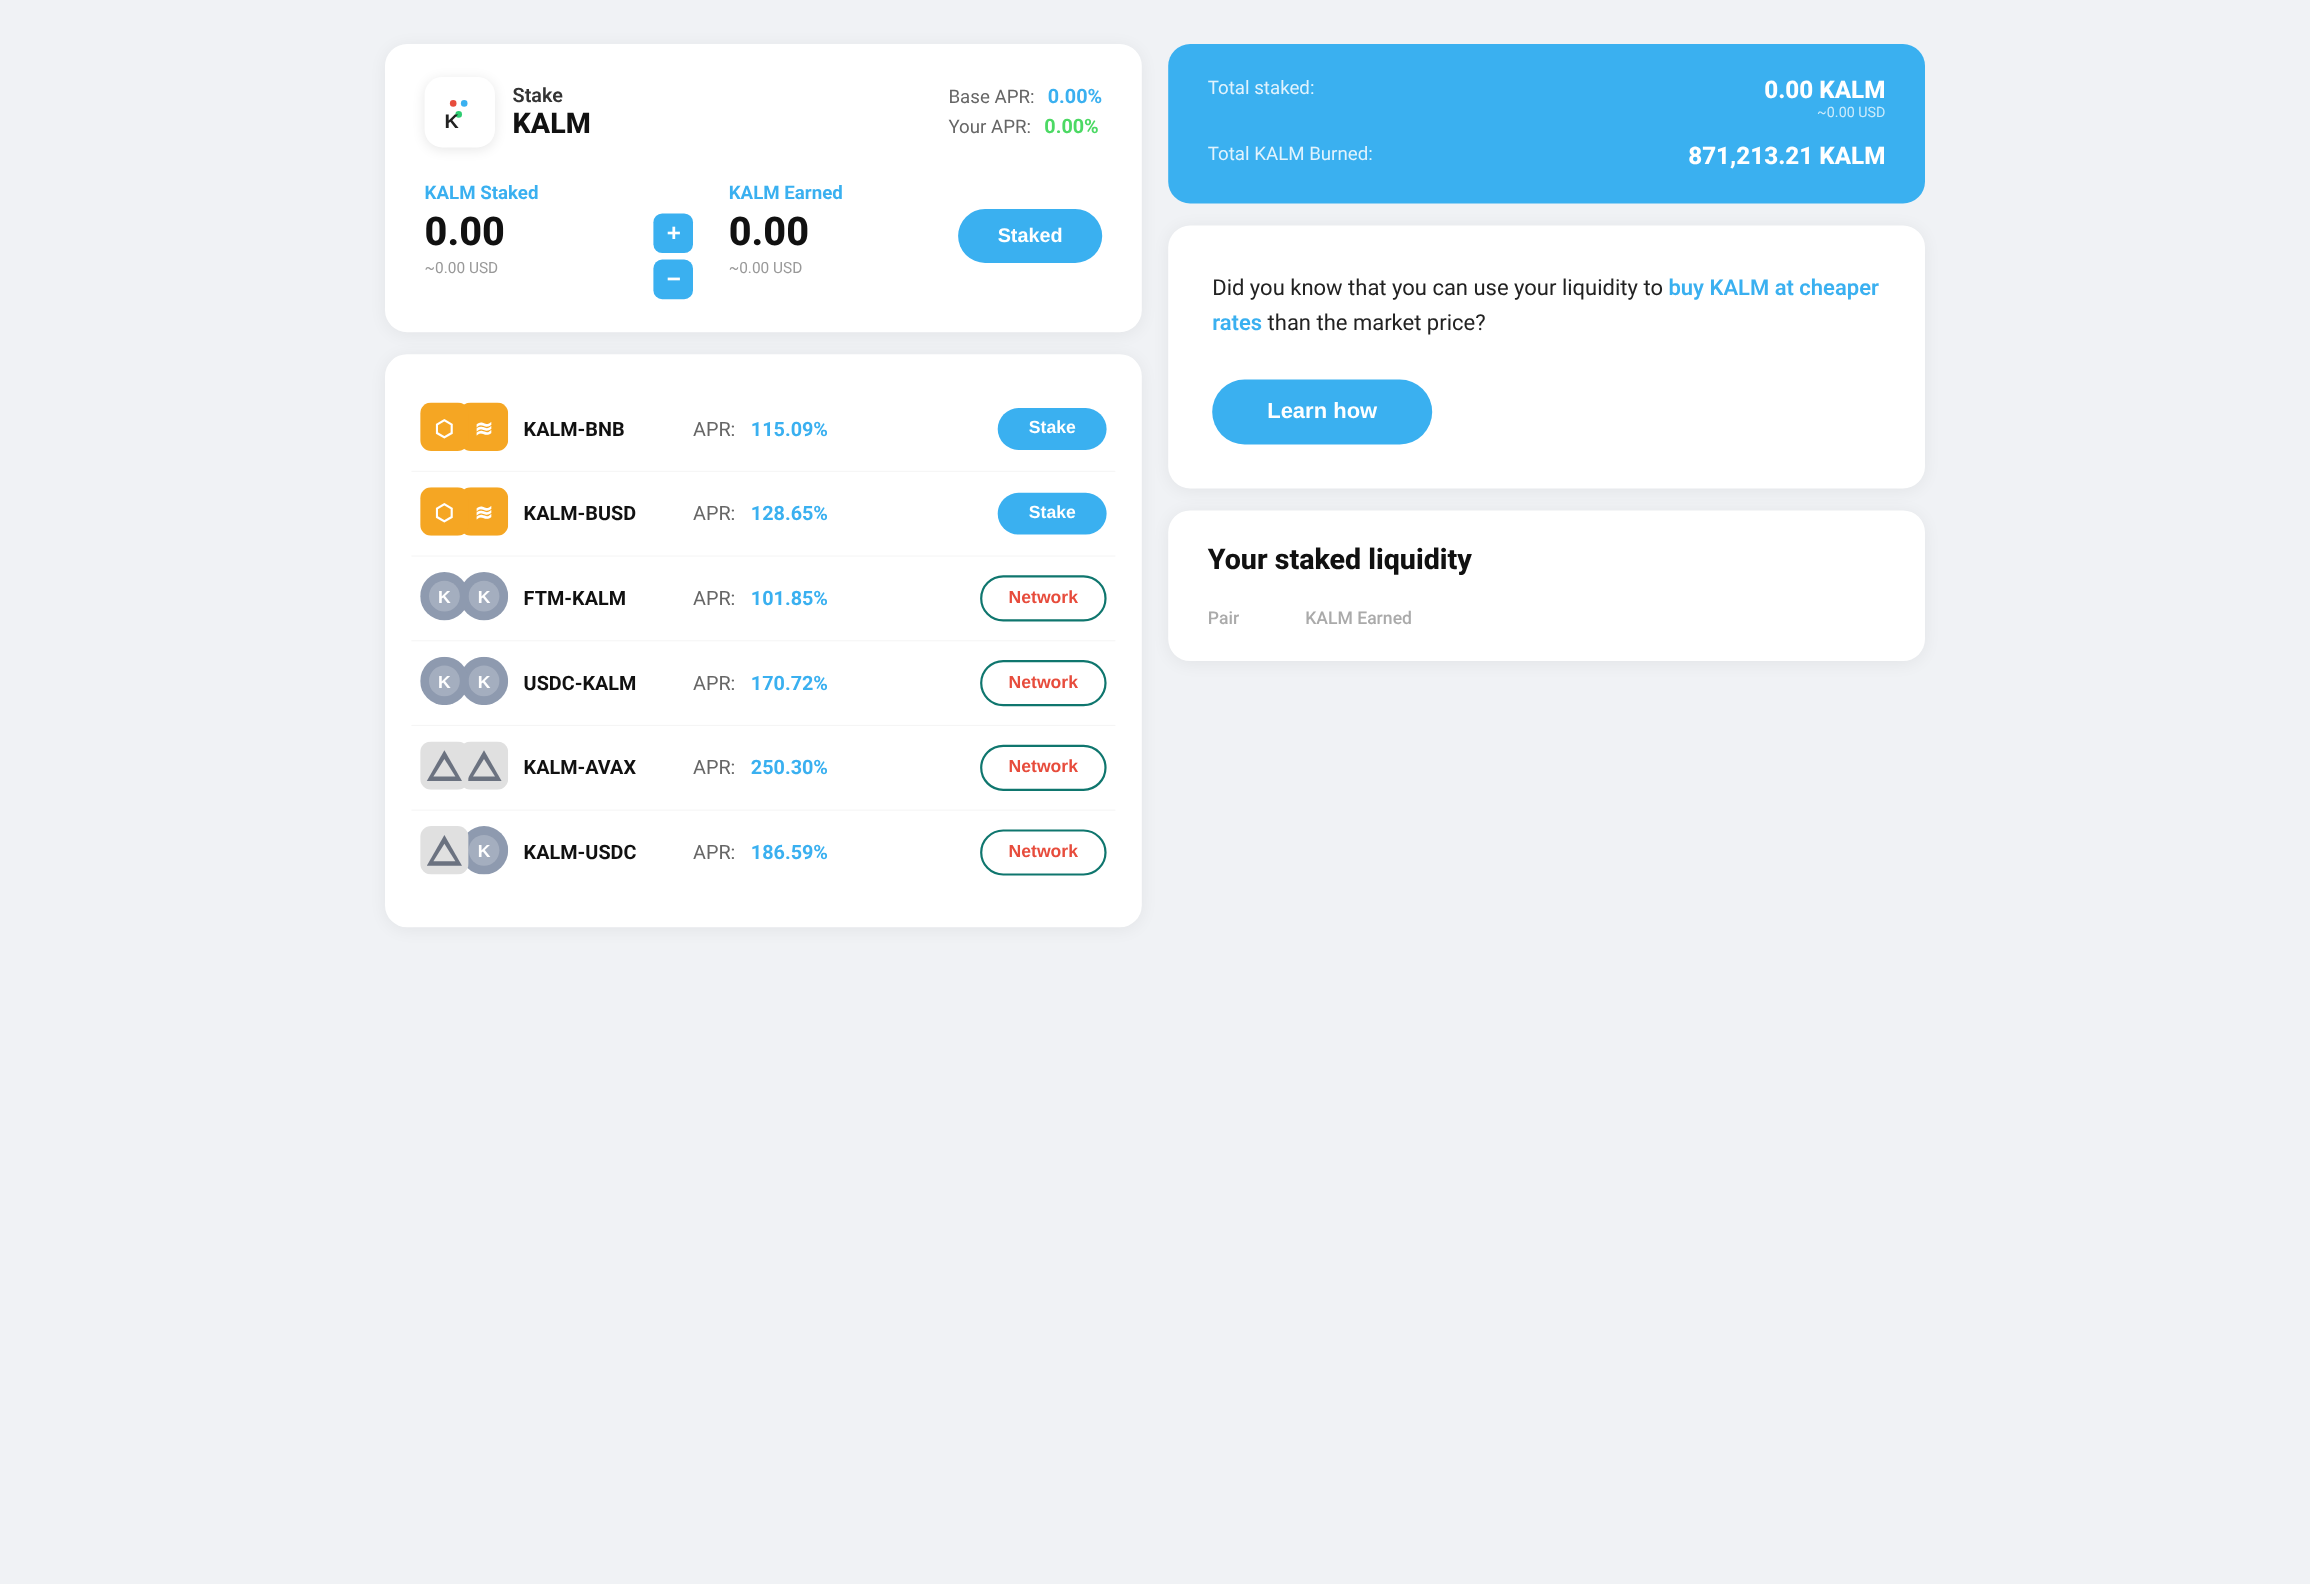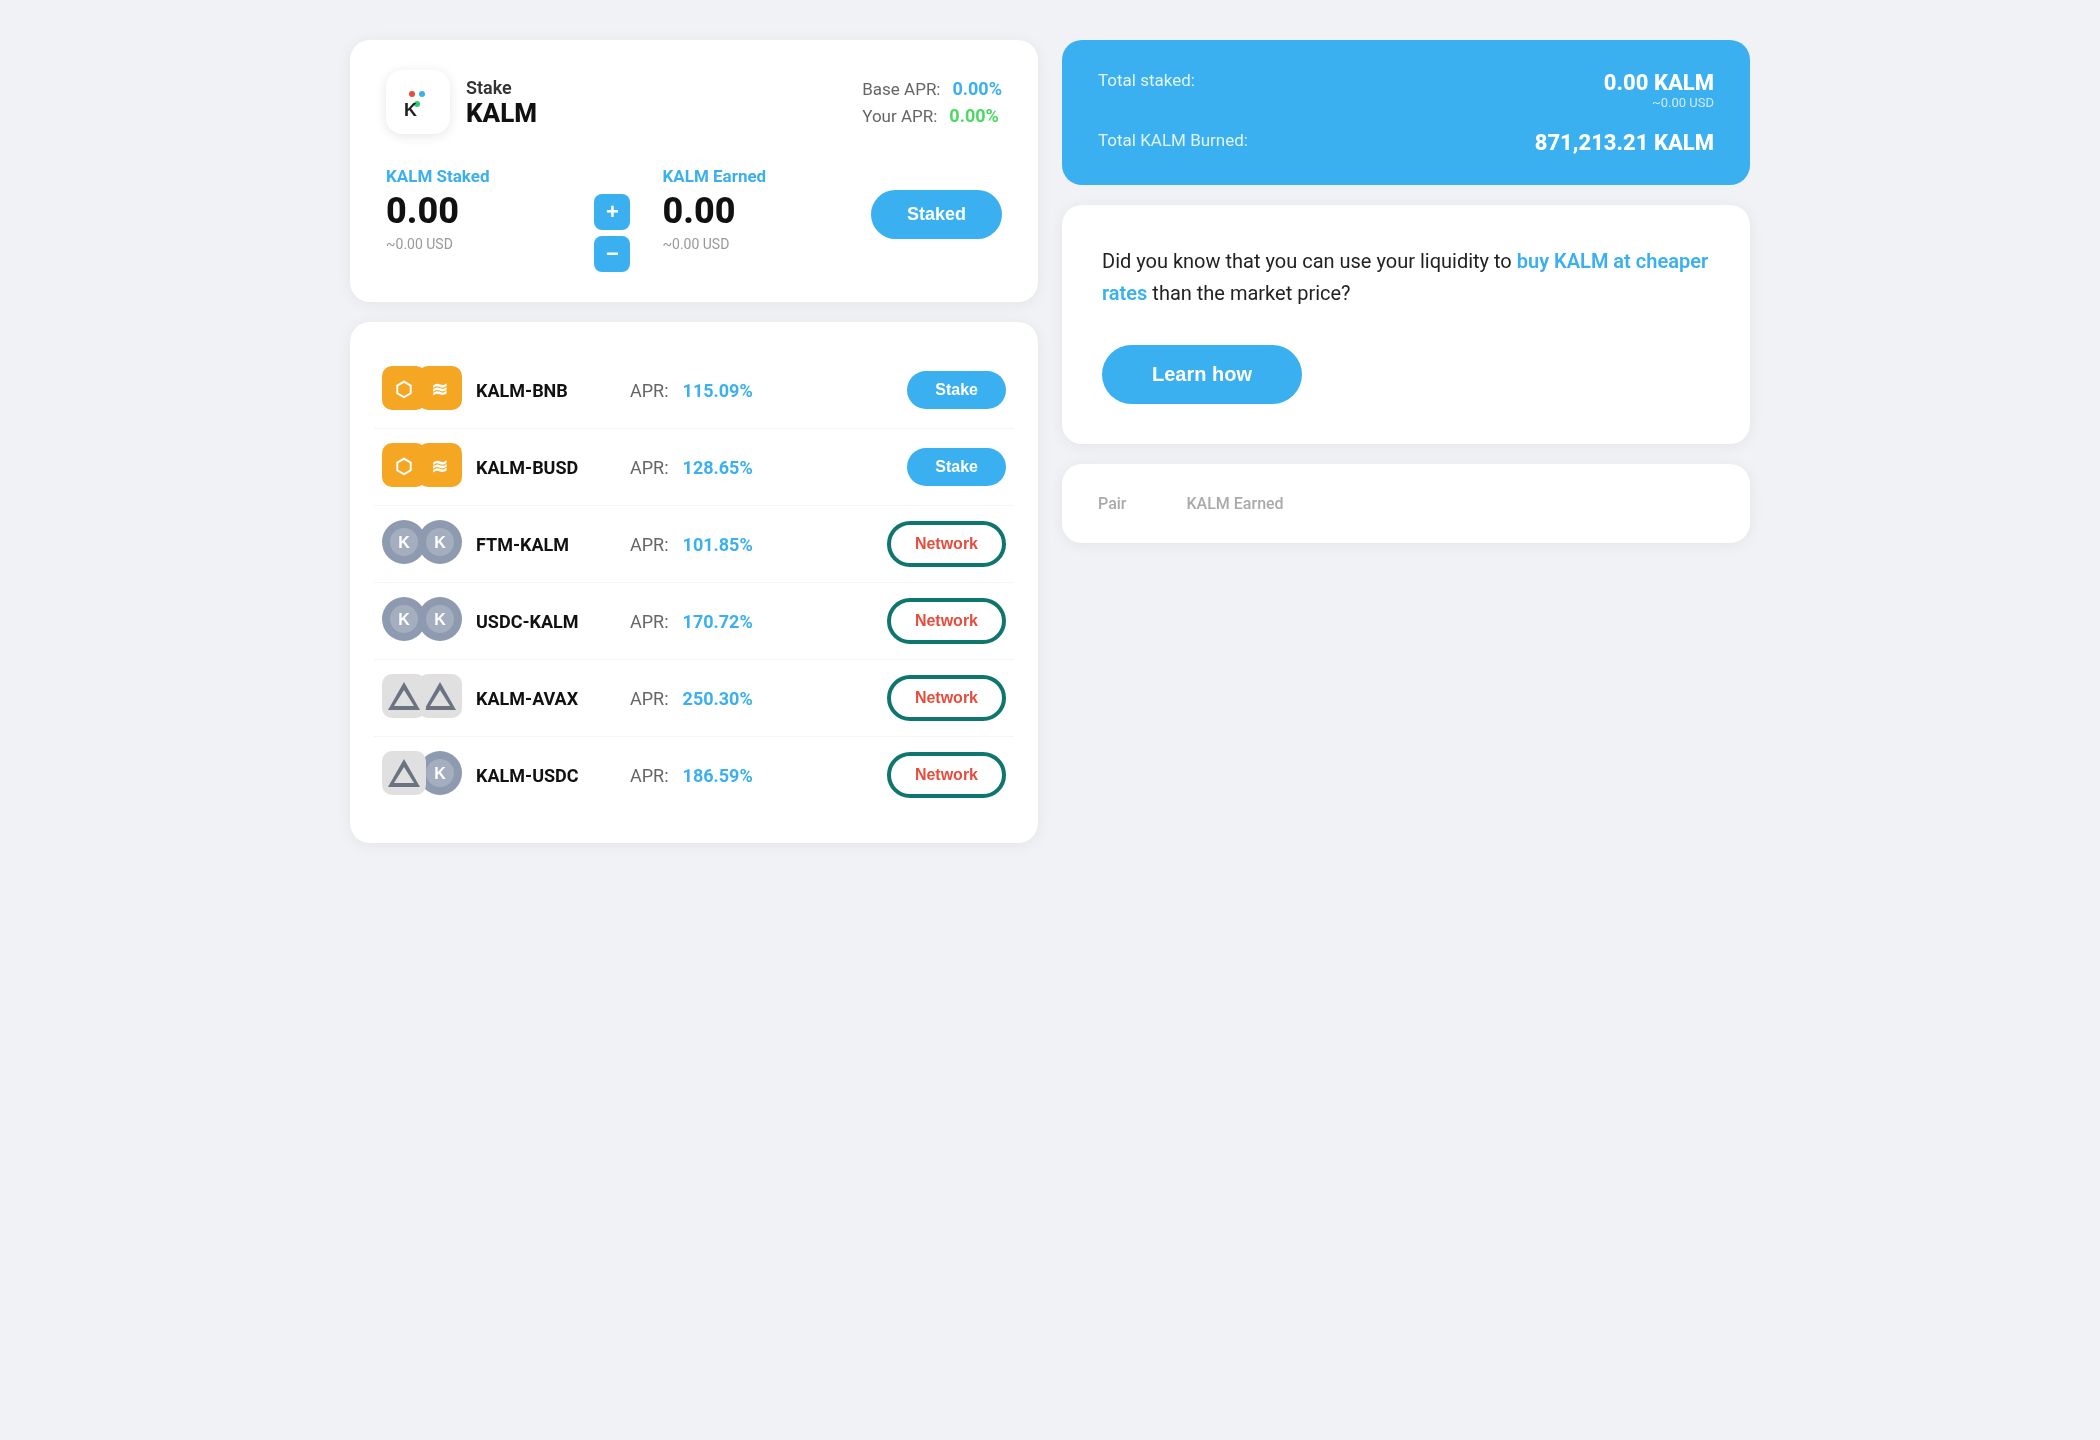--- a/index.html
+++ b/index.html
@@ -309,21 +309,21 @@
       border-radius: 28px;
       padding: 10px 28px;
       font-size: 16px;
       font-weight: 700;
       cursor: pointer;
     }
 
     .network-btn {
       background: #fff;
       color: #e74c3c;
-      border: 4px solid #0f766e;
+      border: 2px solid #0f766e;
       border-radius: 28px;
       padding: 10px 24px;
       font-size: 16px;
       font-weight: 600;
       cursor: pointer;
     }
 
     
     .staked-liquidity-card {
       background: #fff;
@@ -568,20 +568,21 @@
     <div class="info-card">
       <p class="info-text">
         <span>Did you know that you can use your liquidity to </span>
         <span class="info-link">buy KALM at cheaper rates</span>
         <span> than the market price?</span>
       </p>
       <button class="learn-btn">Learn how</button>
     </div>
 
     <div class="staked-liquidity-card">
+      <div class="staked-title">Your staked liquidity</div>
       <div class="staked-columns">
         <span class="staked-col-label">Pair</span>
         <span class="staked-col-label">KALM Earned</span>
       </div>
     </div>
 
   </div>
 </div>
 
 </body></html>

